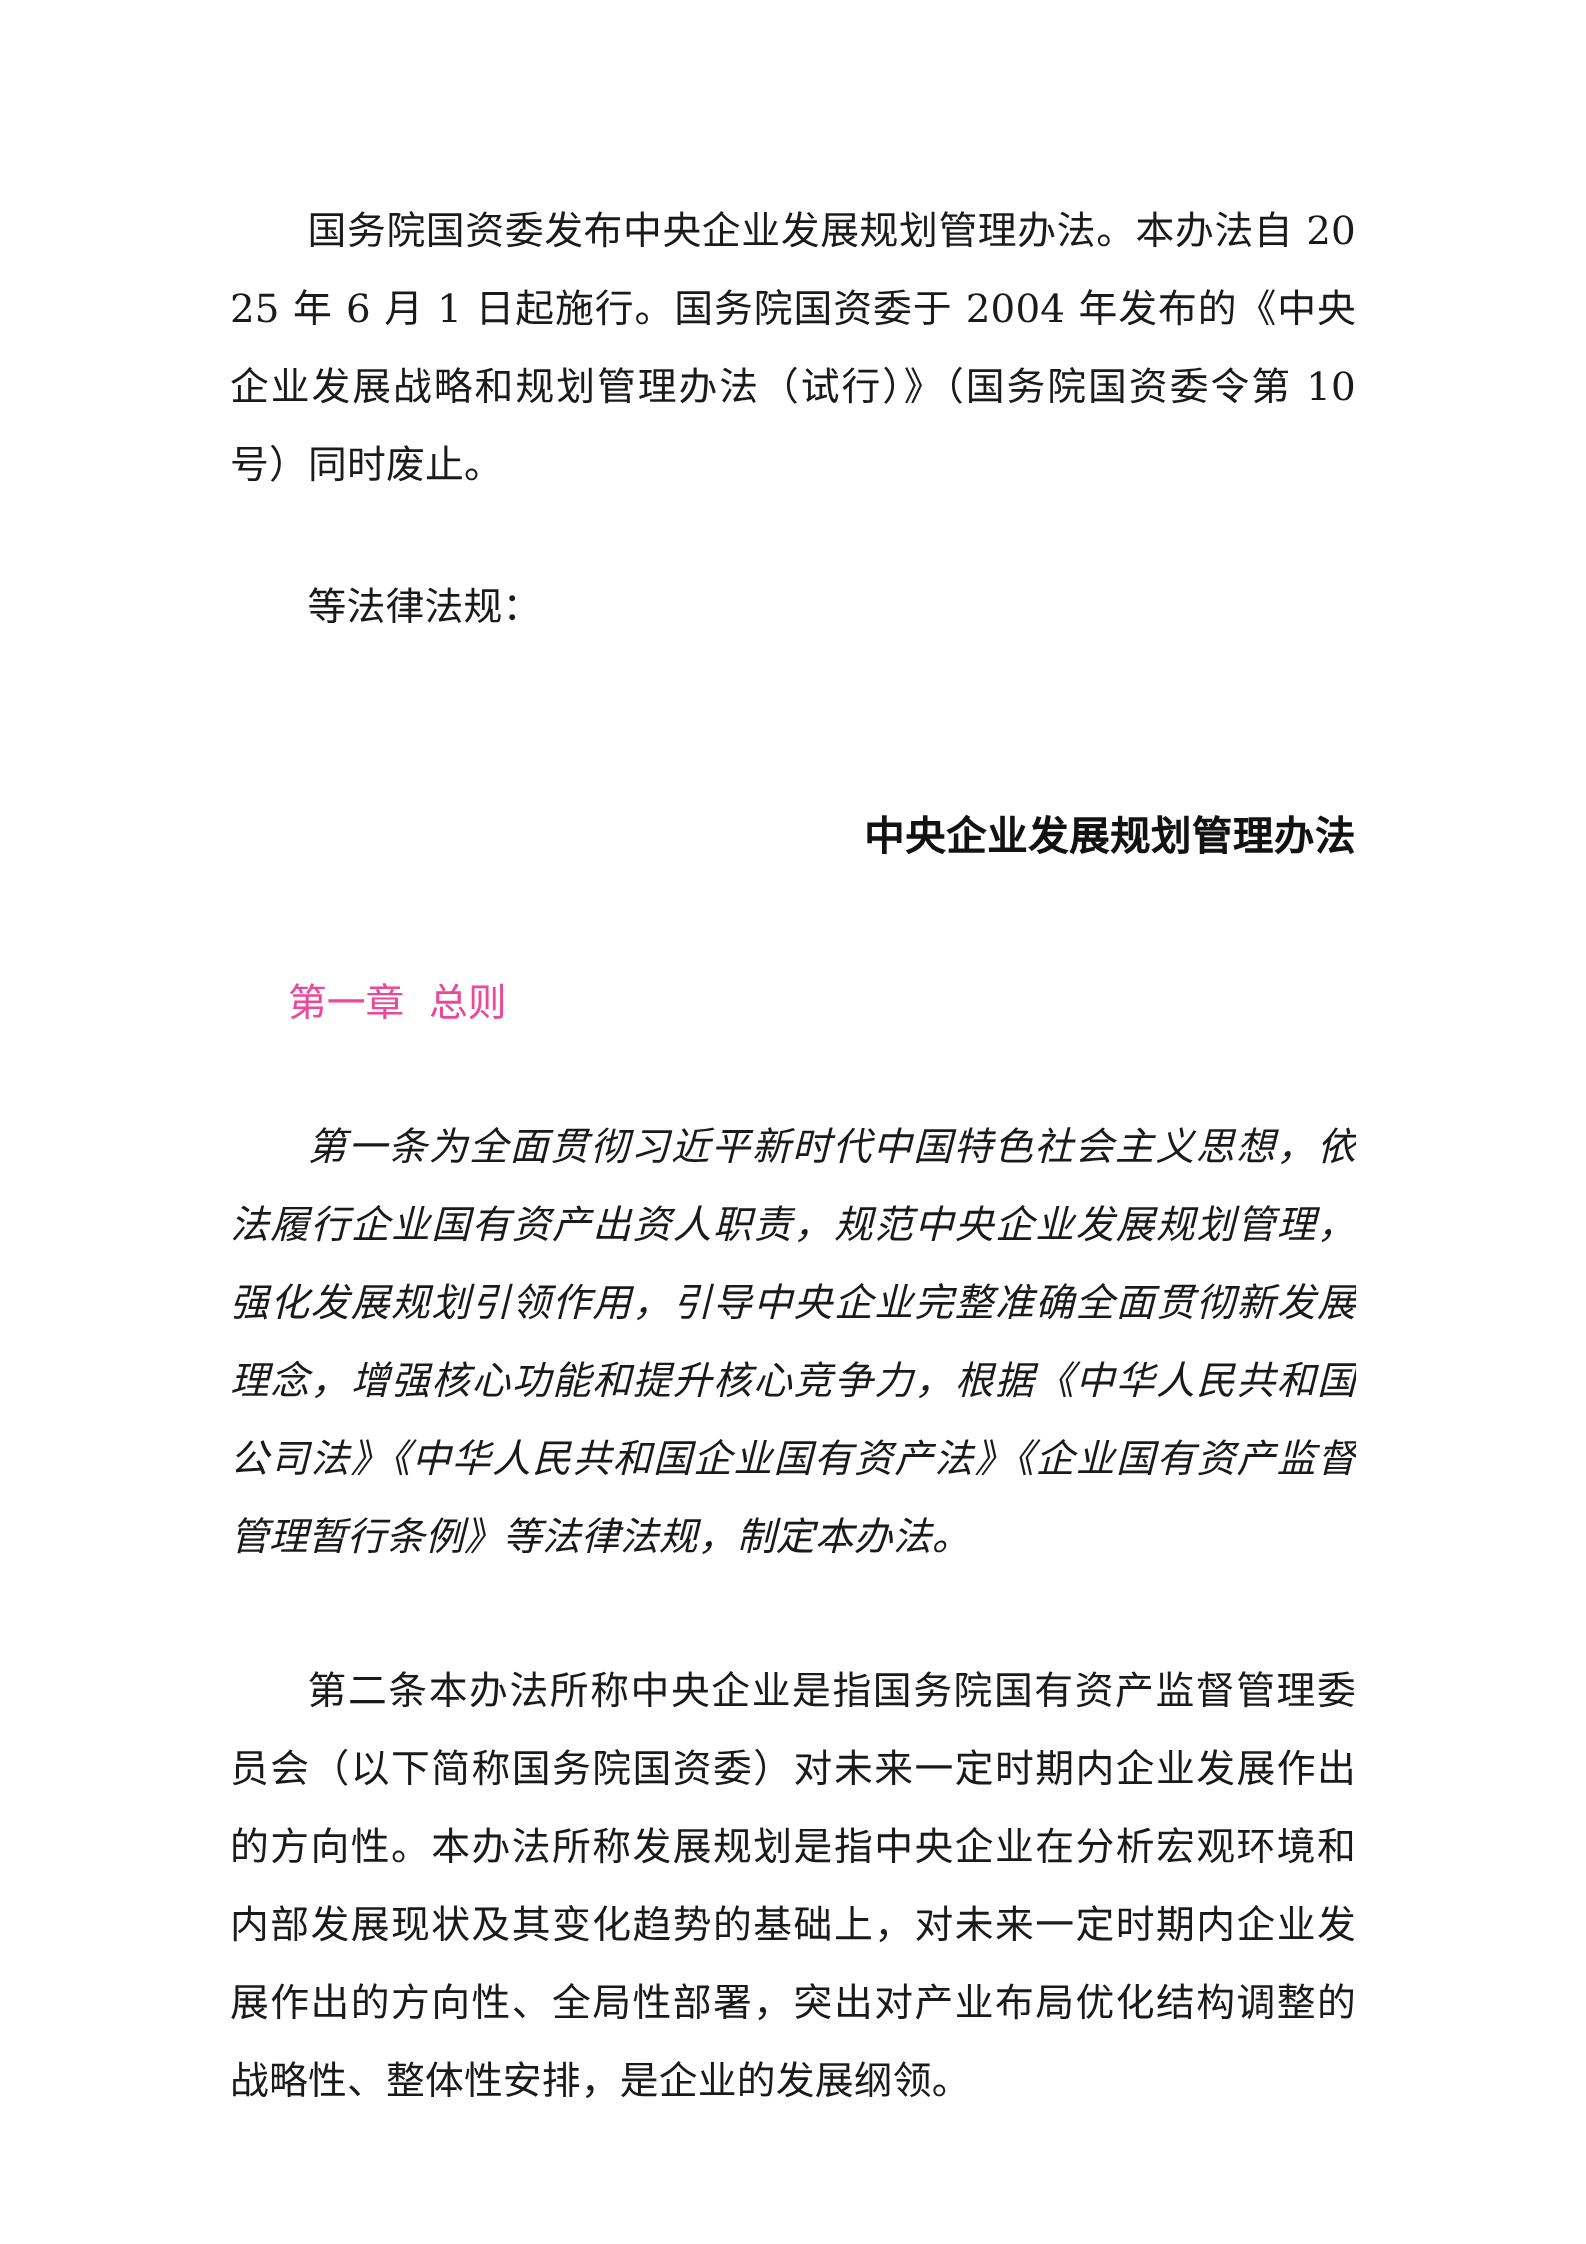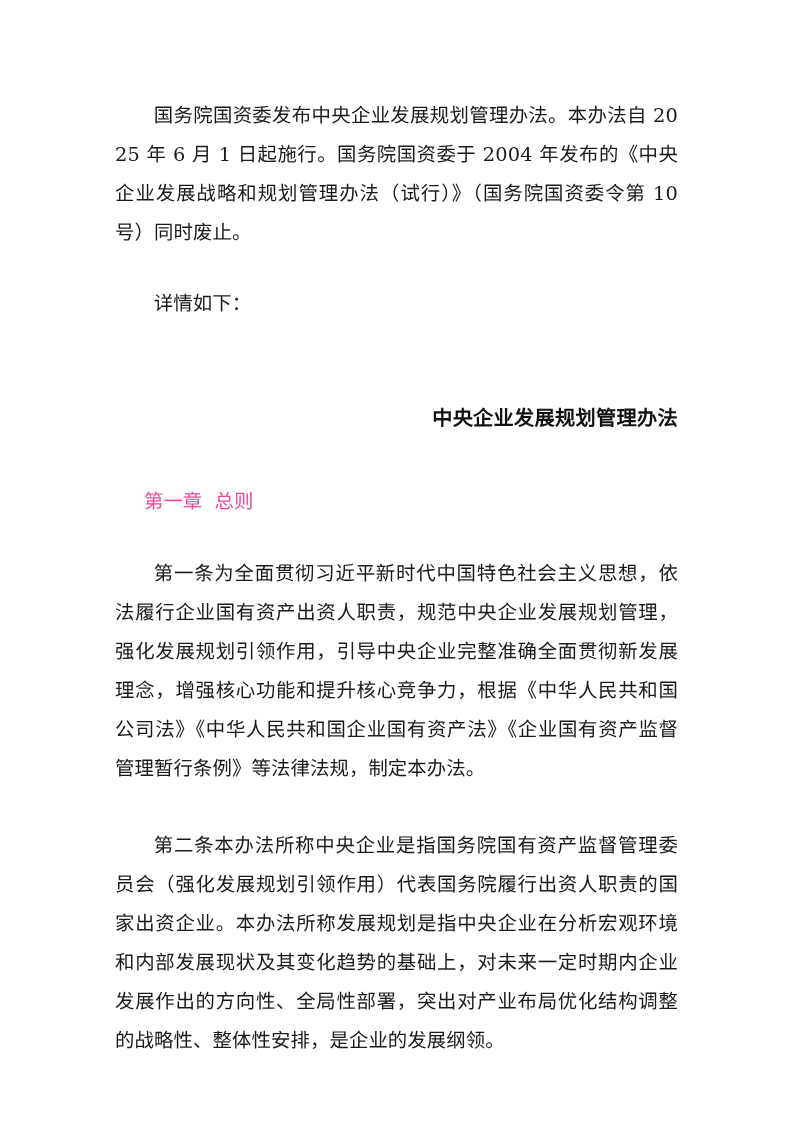--- a/index.html
+++ b/index.html
@@ -34,20 +34,21 @@
     color: #1a1a1a;
     text-align: justify;
     text-justify: inter-ideograph;
     text-indent: 38.8px;
     margin: 0 0 32px 0;
     word-break: break-all;
     letter-spacing: 0.1px;
   }
   .para.gap-large {
     margin-bottom: 38px;
+    font-style: italic;
   }
   .chapter-heading {
     font-family: "DejaVu Serif", "Liberation Serif", serif;
     font-size: 19.4px;
     line-height: 39px;
     color: #ec4899;
     text-indent: 29px;
     margin: 0 0 33px 0;
     white-space: pre;
   }
@@ -65,28 +66,28 @@
   .spacer-after-title { height: 44px; }
 </style>
 </head>
 <body>
 
 <div class="page">
   <div class="doc-body">
 
     <p class="para">国务院国资委发布中央企业发展规划管理办法。本办法自 2025 年 6 月 1 日起施行。国务院国资委于 2004 年发布的《中央企业发展战略和规划管理办法（试行）》（国务院国资委令第 10 号）同时废止。</p>
 
-    <p class="para">详情如下：</p>
+    <p class="para">等法律法规：</p>
 
     <div class="spacer-before-title"></div>
 
     <h1 class="doc-title">中央企业发展规划管理办法</h1>
 
     <div class="spacer-after-title"></div>
 
     <p class="chapter-heading">第一章  总则</p>
 
     <p class="para gap-large">第一条为全面贯彻习近平新时代中国特色社会主义思想，依法履行企业国有资产出资人职责，规范中央企业发展规划管理，强化发展规划引领作用，引导中央企业完整准确全面贯彻新发展理念，增强核心功能和提升核心竞争力，根据《中华人民共和国公司法》《中华人民共和国企业国有资产法》《企业国有资产监督管理暂行条例》等法律法规，制定本办法。</p>
 
-    <p class="para">第二条本办法所称中央企业是指国务院国有资产监督管理委员会（强化发展规划引领作用）代表国务院履行出资人职责的国家出资企业。本办法所称发展规划是指中央企业在分析宏观环境和内部发展现状及其变化趋势的基础上，对未来一定时期内企业发展作出的方向性、全局性部署，突出对产业布局优化结构调整的战略性、整体性安排，是企业的发展纲领。</p>
+    <p class="para">第二条本办法所称中央企业是指国务院国有资产监督管理委员会（以下简称国务院国资委）对未来一定时期内企业发展作出的方向性。本办法所称发展规划是指中央企业在分析宏观环境和内部发展现状及其变化趋势的基础上，对未来一定时期内企业发展作出的方向性、全局性部署，突出对产业布局优化结构调整的战略性、整体性安排，是企业的发展纲领。</p>
 
   </div>
 </div>
 
 </body></html>

